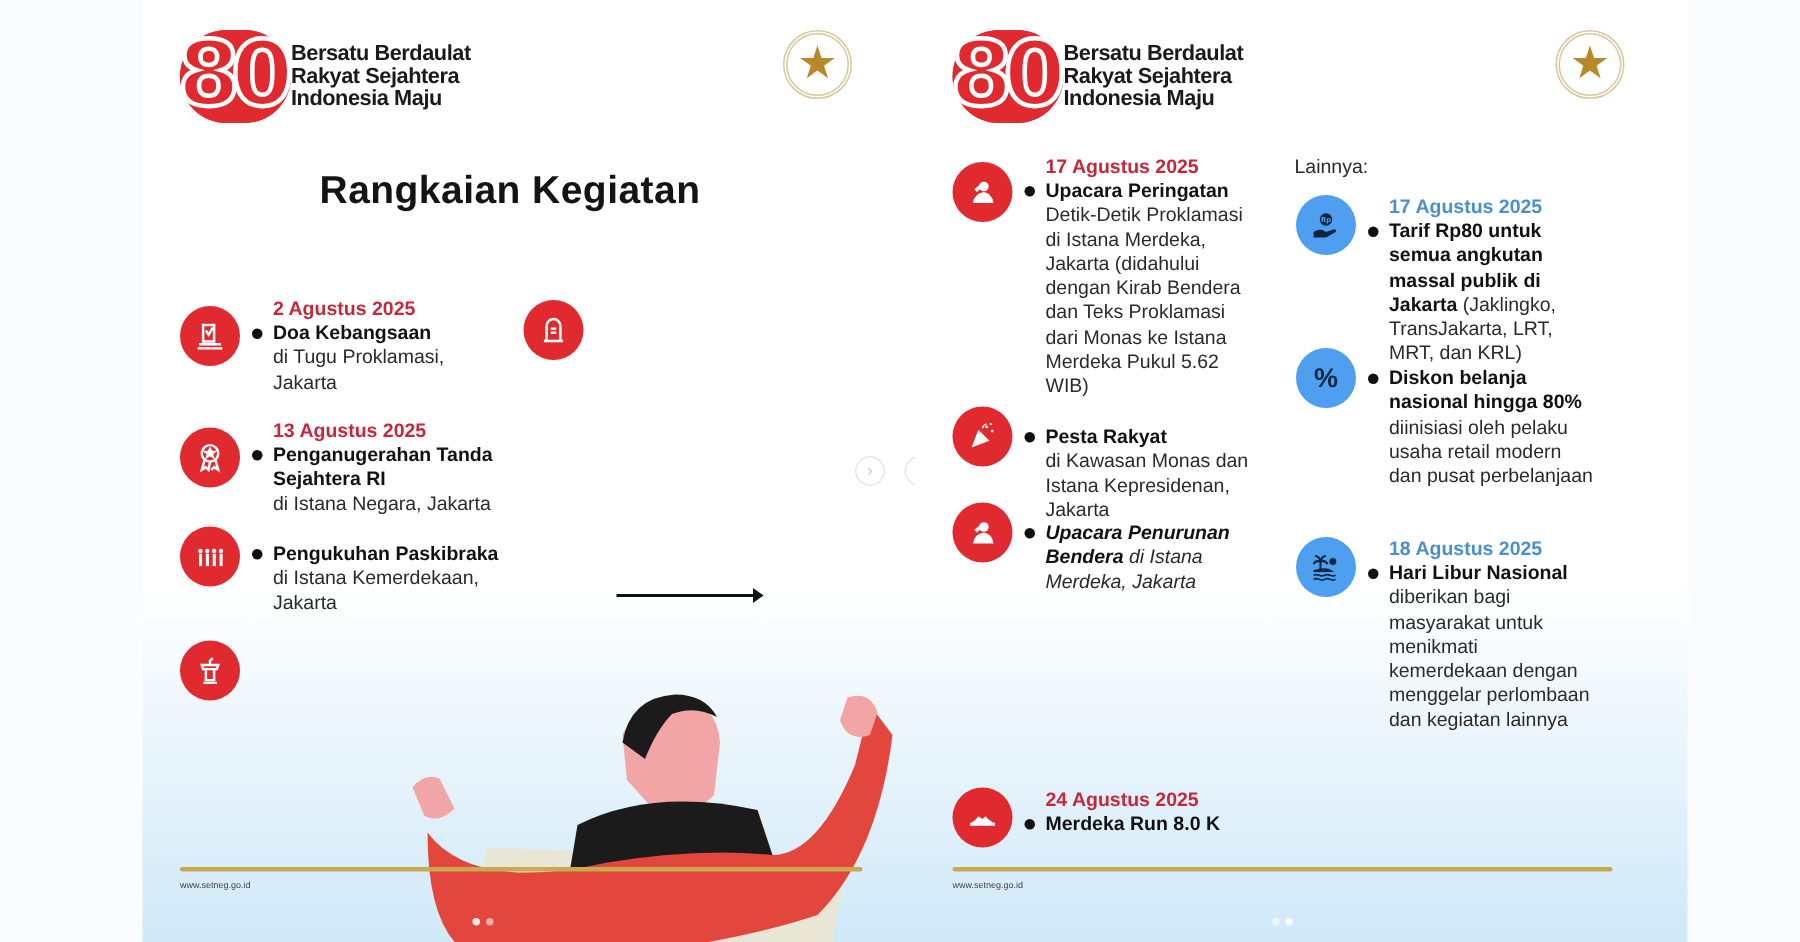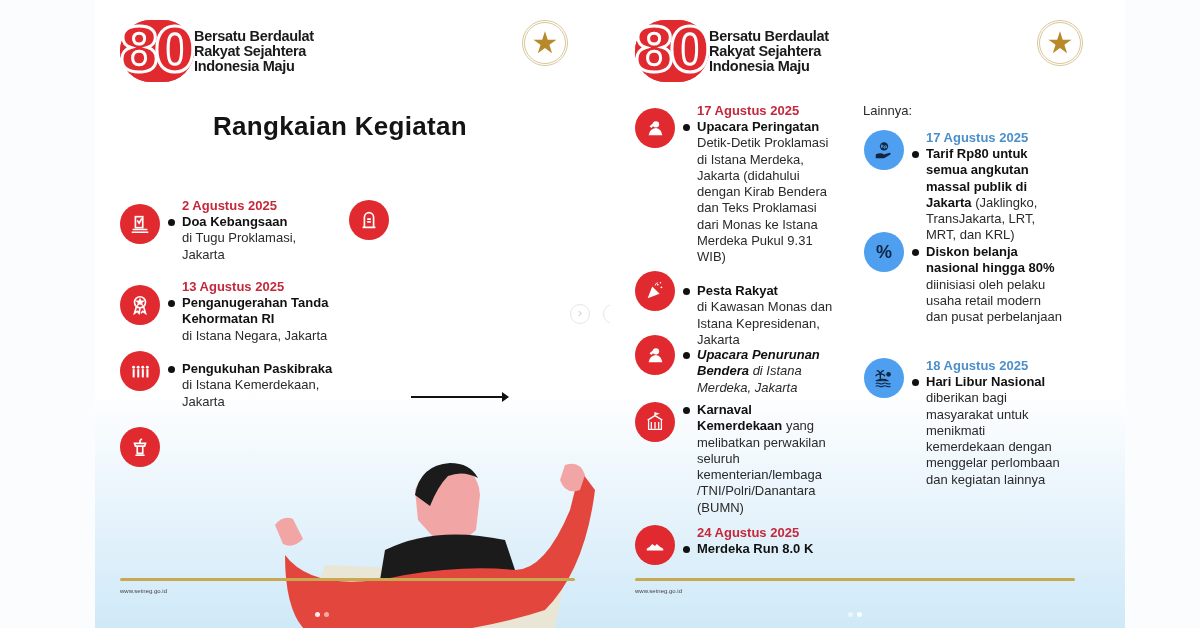--- a/index.html
+++ b/index.html
@@ -109,21 +109,21 @@
   <div class="event" style="left:25px; top:279px; width:215px;">
     <div class="icon-circle" style="margin-top:6px">
       <svg viewBox="0 0 24 24" fill="none" stroke="#fff" stroke-width="1.8">
           <circle cx="12" cy="9" r="6"></circle>
           <path d="M12 6l1 2h2l-1.6 1.3.6 2-2-1.2-2 1.2.6-2L9 8h2z" fill="#fff"></path>
           <path d="M8 14l-2 7 3-2 2 2 1-6M16 14l2 7-3-2-2 2"></path>
         </svg>
     </div>
     <div class="ev-body">
       <div class="ev-date">13 Agustus 2025</div>
-      <div class="ev-item"><b>Penganugerahan Tanda Kehormatan RI</b><br><span>di Istana Negara, Jakarta</span></div>
+      <div class="ev-item"><b>Penganugerahan Tanda Sejahtera RI</b><br><span>di Istana Negara, Jakarta</span></div>
     </div>
   </div>
 
   <div class="event" style="left:25px; top:351px; width:215px;">
     <div class="icon-circle">
       <svg viewBox="0 0 24 24" fill="#fff">
           <circle cx="5" cy="8" r="1.6"></circle>
           <circle cx="10" cy="8" r="1.6"></circle>
           <circle cx="15" cy="8" r="1.6"></circle>
           <circle cx="20" cy="8" r="1.6"></circle>
@@ -193,21 +193,21 @@
 
   <div class="event" style="left:25px; top:103px; width:210px;">
     <div class="icon-circle" style="margin-top:5px">
       <svg viewBox="0 0 24 24" fill="#fff">
           <circle cx="13" cy="8" r="3.5"></circle>
           <path d="M5 20q1-7 8-8 6 1 7 8zM6 10l5-4 1 2-4 4z"></path>
         </svg>
     </div>
     <div class="ev-body" style="width:150px">
       <div class="ev-date">17 Agustus 2025</div>
-      <div class="ev-item"><b>Upacara Peringatan</b><br><span>Detik-Detik Proklamasi di Istana Merdeka, Jakarta (didahului dengan Kirab Bendera dan Teks Proklamasi dari Monas ke Istana Merdeka Pukul 9.31 WIB)</span></div>
+      <div class="ev-item"><b>Upacara Peringatan</b><br><span>Detik-Detik Proklamasi di Istana Merdeka, Jakarta (didahului dengan Kirab Bendera dan Teks Proklamasi dari Monas ke Istana Merdeka Pukul 5.62 WIB)</span></div>
     </div>
   </div>
 
   <div class="event" style="left:25px; top:271px; width:210px;">
     <div class="icon-circle">
       <svg viewBox="0 0 24 24" fill="#fff">
           <path d="M4 20l5-13 8 8z"></path>
           <circle cx="15" cy="5" r="1"></circle>
           <circle cx="19" cy="8" r="1"></circle>
           <circle cx="18" cy="3" r=".8"></circle>
@@ -224,30 +224,20 @@
       <svg viewBox="0 0 24 24" fill="#fff">
           <circle cx="13" cy="8" r="3.5"></circle>
           <path d="M5 20q1-7 8-8 6 1 7 8zM6 10l5-4 1 2-4 4z"></path>
         </svg>
     </div>
     <div class="ev-body" style="width:150px; padding-top:12px">
       <div class="ev-item"><b>Upacara Penurunan Bendera</b><span> di Istana Merdeka, Jakarta</span></div>
     </div>
   </div>
 
-  <div class="event" style="left:25px; top:402px; width:210px;">
-    <div class="icon-circle">
-      <svg viewBox="0 0 24 24" fill="none" stroke="#fff" stroke-width="1.4">
-          <path d="M4 10l8-5 8 5M5 10v10h14V10M8 12v7M12 12v7M16 12v7M12 5V2l3 1-3 1"></path>
-        </svg>
-    </div>
-    <div class="ev-body" style="width:150px; padding-top:0px">
-      <div class="ev-item"><b>Karnaval Kemerdekaan</b><span> yang melibatkan perwakilan seluruh kementerian/lembaga /TNI/Polri/Danantara (BUMN)</span></div>
-    </div>
-  </div>
 
   <div class="event" style="left:25px; top:525px; width:210px;">
     <div class="icon-circle">
       <svg viewBox="0 0 24 24" fill="#fff">
           <path d="M3 16q3-1 6-5l3 2 2-2q4 4 7 5v2H3z"></path>
         </svg>
     </div>
     <div class="ev-body">
       <div class="ev-date">24 Agustus 2025</div>
       <div class="ev-item"><b>Merdeka Run 8.0 K</b></div>

